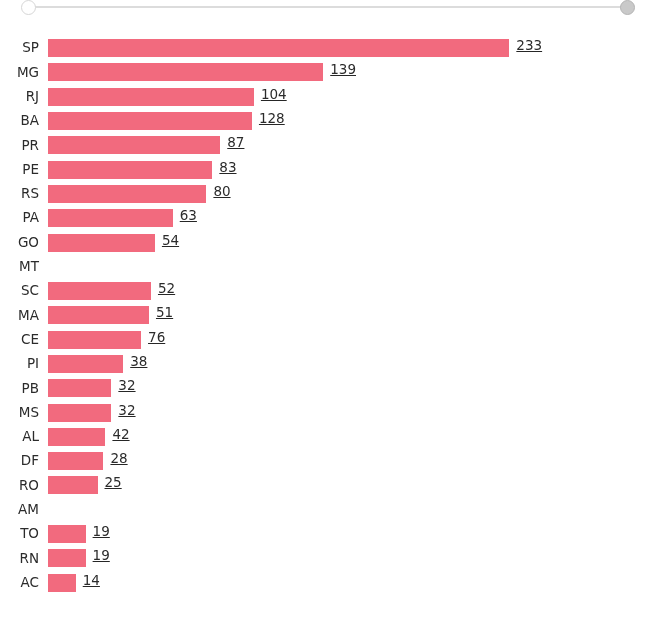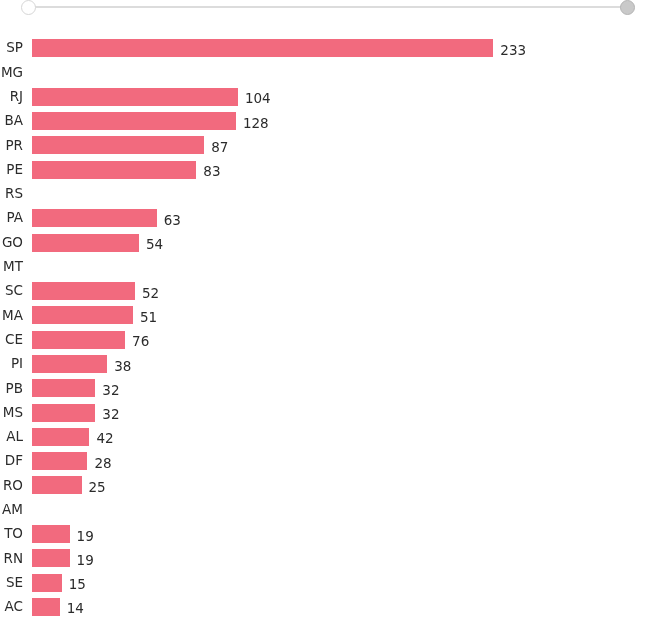--- a/index.html
+++ b/index.html
@@ -56,34 +56,35 @@
     width: 657px;
     padding-top: 14px;
     box-sizing: border-box;
   }
   .row {
     display: flex;
     align-items: center;
     height: 24.3px;
   }
   .row-label {
-    width: 32px;
+    width: 48px;
     text-align: right;
     padding-right: 9px;
     font-size: 13.5px;
     line-height: 1;
     color: #2b2b2b;
     box-sizing: border-box;
     white-space: nowrap;
   }
   .bar-wrap {
     display: flex;
-    align-items: flex-end;
+    align-items: flex-start;
     flex: 1;
     min-width: 0;
+    text-decoration: underline;
   }
   .bar {
     height: 18px;
     background: #f26a7e;
     flex: none;
   }
   .bar-value {
     font-size: 13.5px;
     line-height: 1;
     color: #2b2b2b;
@@ -103,20 +104,24 @@
 <div class="chart" id="chart">
     <div class="row">
       <div class="row-label">SP</div>
       <div class="bar-wrap">
         <div class="bar" style="width: 461.34px; background: rgb(242, 106, 126);"></div>
         <div class="bar-value">233</div>
       </div>
     </div>
     <div class="row">
       <div class="row-label">MG</div>
+      <div class="bar-wrap">
+        <div class="bar" style="width: 275.22px; background: rgb(242, 106, 126);"></div>
+        <div class="bar-value">139</div>
+      </div>
     </div>
     <div class="row">
       <div class="row-label">RJ</div>
       <div class="bar-wrap">
         <div class="bar" style="width: 205.92px; background: rgb(242, 106, 126);"></div>
         <div class="bar-value">104</div>
       </div>
     </div>
     <div class="row">
       <div class="row-label">BA</div>
@@ -134,20 +139,24 @@
     </div>
     <div class="row">
       <div class="row-label">PE</div>
       <div class="bar-wrap">
         <div class="bar" style="width: 164.34px; background: rgb(242, 106, 126);"></div>
         <div class="bar-value">83</div>
       </div>
     </div>
     <div class="row">
       <div class="row-label">RS</div>
+      <div class="bar-wrap">
+        <div class="bar" style="width: 158.4px; background: rgb(242, 106, 126);"></div>
+        <div class="bar-value">80</div>
+      </div>
     </div>
     <div class="row">
       <div class="row-label">PA</div>
       <div class="bar-wrap">
         <div class="bar" style="width: 124.74px; background: rgb(242, 106, 126);"></div>
         <div class="bar-value">63</div>
       </div>
     </div>
     <div class="row">
       <div class="row-label">GO</div>
@@ -233,26 +242,19 @@
       </div>
     </div>
     <div class="row">
       <div class="row-label">RN</div>
       <div class="bar-wrap">
         <div class="bar" style="width: 37.62px; background: rgb(242, 106, 126);"></div>
         <div class="bar-value">19</div>
       </div>
     </div>
     <div class="row">
-      <div class="row-label">SE</div>
-      <div class="bar-wrap">
-        <div class="bar" style="width: 29.7px; background: rgb(242, 106, 126);"></div>
-        <div class="bar-value">15</div>
-      </div>
-    </div>
-    <div class="row">
       <div class="row-label">AC</div>
       <div class="bar-wrap">
         <div class="bar" style="width: 27.72px; background: rgb(242, 106, 126);"></div>
         <div class="bar-value">14</div>
       </div>
     </div>
   </div>
 
 </body></html>

